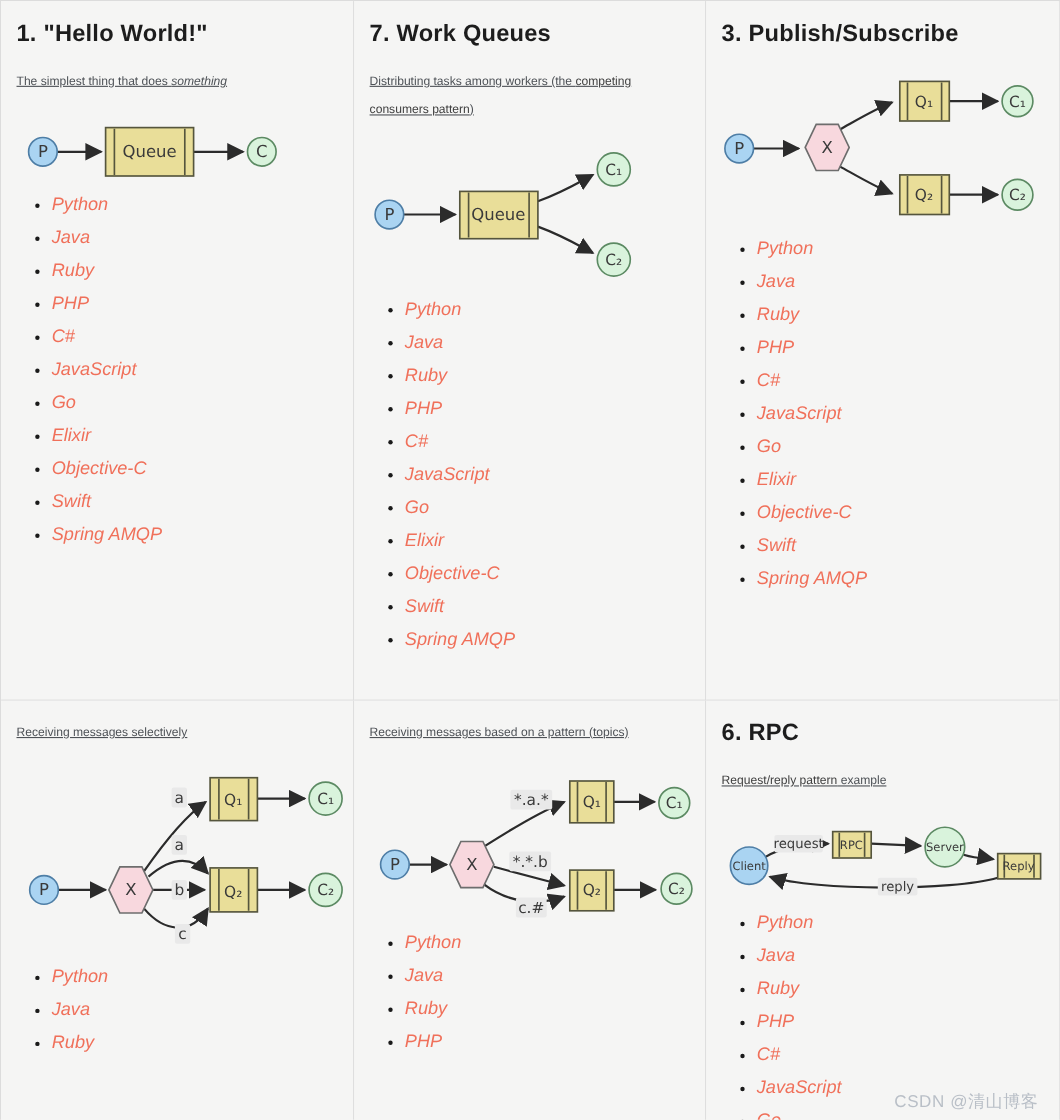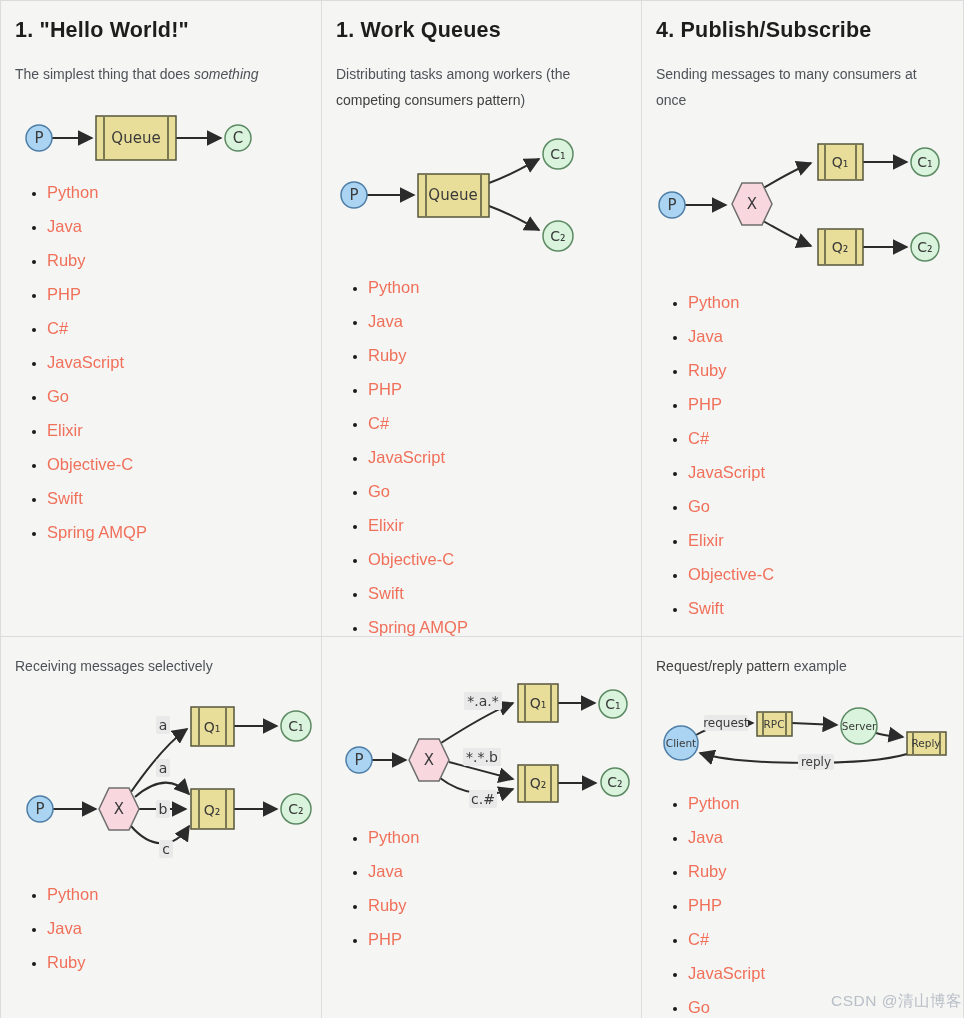--- a/index.html
+++ b/index.html
@@ -25,55 +25,56 @@
     background:#f5f5f4;
   }
   .cell.last-col { border-right:none; }
   .cell.row1 { border-bottom:1px solid #dcdcdc; }
   h2 {
     margin:0 0 18px 0;
     font-size:21.5px; line-height:26px;
     font-weight:700; color:#1d1d1d; letter-spacing:.2px;
   }
   p.desc {
-    margin:0; font-size:14px; line-height:26px; color:#4e5257;
+    margin:0; font-size:11px; line-height:26px; color:#4e5257;text-decoration:underline;
   }
   p.desc span.italic { font-style:italic; }
   p.desc span.link { color:#404040; cursor:pointer; }
   .fig { line-height:0; }
   .fig.m1 { margin-top:22px; }
   .fig.m2 { margin-top:24px; }
   .fig.m3 { margin-top:12px; }
   ul.langs {
     list-style:disc;
     margin:10px 0 0 0;
     padding:0 0 0 32px;
   }
   ul.langs li {
     font-size:16.5px; line-height:18px;
-    margin:16px 0 12px 0;
+    margin:0 0 12px 0;
     color:#1a1a1a;
+    font-style:italic;
   }
   ul.langs li::marker { color:#1a1a1a; font-size:14px; }
   ul.langs a { color:#f0705a; text-decoration:none; cursor:pointer; }
   svg { overflow:visible; }
   svg text {
     font-family:"DejaVu Sans","Liberation Sans",sans-serif;
     fill:#3a3a3a;
   }
   .node-label { font-size:15px; }
   .sub-label  { font-size:14px; }
   .edge-label { font-size:14px; }
   .edge-label-sm { font-size:12px; }
   .tiny-label { font-size:10.5px; }
   .edge { stroke:#2b2b2b; stroke-width:2; fill:none; }
   .cap  { stroke-width:1.5; }
   .lblbg { fill:#e9e9e9; }
   .watermark {
-    position:absolute; right:2px; top:991px;
+    position:absolute; right:20px; top:991px;
     font-size:15.5px; color:#b9bfc7; letter-spacing:.5px;
     z-index:10; white-space:nowrap;text-align:center;
   }
 </style>
 </head>
 <body>
 
 <svg width="0" height="0" style="position:absolute">
   <defs>
     <marker id="arrow" viewBox="0 0 10 10" refX="9" refY="5" markerWidth="8" markerHeight="8" orient="auto-start-reverse">
@@ -116,21 +117,21 @@
         <li><a href="#">JavaScript</a></li>
         <li><a href="#">Go</a></li>
         <li><a href="#">Elixir</a></li>
         <li><a href="#">Objective-C</a></li>
         <li><a href="#">Swift</a></li>
         <li><a href="#">Spring AMQP</a></li>
       </ul>
   </section>
 
   <section class="cell row1">
-    <h2>1. Work Queues</h2>
+    <h2>7. Work Queues</h2>
     <p class="desc"><span>Distributing tasks among workers (the </span><span class="link">competing consumers pattern</span><span>)</span></p>
     <div class="fig m2">
       <svg width="300" height="125" viewBox="0 0 300 125">
         <line class="edge" x1="31" y1="58" x2="78" y2="58" marker-end="url(#arrow)"></line>
         <path class="edge" d="M153,46 C175,38 188,30 203,22" marker-end="url(#arrow)"></path>
         <path class="edge" d="M153,69 C175,77 188,85 203,93" marker-end="url(#arrow)"></path>
         <g>
           <circle cx="18" cy="58" r="13" fill="#aad4f2" stroke="#4e7ea6" stroke-width="1.5"></circle>
           <text class="node-label" x="18" y="63" text-anchor="middle">P</text>
         </g>
@@ -159,22 +160,21 @@
         <li><a href="#">JavaScript</a></li>
         <li><a href="#">Go</a></li>
         <li><a href="#">Elixir</a></li>
         <li><a href="#">Objective-C</a></li>
         <li><a href="#">Swift</a></li>
         <li><a href="#">Spring AMQP</a></li>
       </ul>
   </section>
 
   <section class="cell row1 last-col">
-    <h2>4. Publish/Subscribe</h2>
-    <p class="desc"><span>Sending messages to many consumers at once</span></p>
+    <h2>3. Publish/Subscribe</h2>
     <div class="fig m2">
       <svg width="300" height="140" viewBox="0 0 300 140">
         <line class="edge" x1="29" y1="68" x2="70" y2="68" marker-end="url(#arrow)"></line>
         <path class="edge" d="M107,51 C125,41 140,32 155,26" marker-end="url(#arrow)"></path>
         <path class="edge" d="M107,84 C125,94 140,103 155,109" marker-end="url(#arrow)"></path>
         <line class="edge" x1="207" y1="25" x2="251" y2="25" marker-end="url(#arrow)"></line>
         <line class="edge" x1="207" y1="110" x2="251" y2="110" marker-end="url(#arrow)"></line>
         <g>
           <circle cx="16" cy="68" r="13" fill="#aad4f2" stroke="#4e7ea6" stroke-width="1.5"></circle>
           <text class="node-label" x="16" y="73" text-anchor="middle">P</text>
@@ -278,20 +278,21 @@
       </svg>
     </div>
     <ul class="langs">
         <li><a href="#">Python</a></li>
         <li><a href="#">Java</a></li>
         <li><a href="#">Ruby</a></li>
       </ul>
   </section>
 
   <section class="cell">
+    <p class="desc"><span>Receiving messages based on a pattern (topics)</span></p>
     <div class="fig m3" style="margin-top:14px">
       <svg width="300" height="145" viewBox="0 0 300 145">
         <line class="edge" x1="36" y1="93" x2="70" y2="93" marker-end="url(#arrow)"></line>
         <path class="edge" d="M105,76 C130,60 155,45 177,36" marker-end="url(#arrow)"></path>
         <path class="edge" d="M113,95 C135,101 158,107 177,112" marker-end="url(#arrow)"></path>
         <path class="edge" d="M104,111 C125,127 152,131 177,122" marker-end="url(#arrow)"></path>
         <line class="edge" x1="222" y1="36" x2="259" y2="36" marker-end="url(#arrow)"></line>
         <line class="edge" x1="222" y1="116" x2="260" y2="116" marker-end="url(#arrow)"></line>
         <g>
           <rect class="lblbg" x="128" y="25" width="38" height="18" rx="2"></rect>
@@ -337,20 +338,21 @@
     </div>
     <ul class="langs">
         <li><a href="#">Python</a></li>
         <li><a href="#">Java</a></li>
         <li><a href="#">Ruby</a></li>
         <li><a href="#">PHP</a></li>
       </ul>
   </section>
 
   <section class="cell last-col">
+    <h2>6. RPC</h2>
     <p class="desc"><span class="link">Request/reply pattern</span><span> example</span></p>
     <div class="fig m3" style="margin-top:14px">
       <svg width="300" height="85" viewBox="0 0 300 85">
         <path class="edge" d="M40,42 C55,33 75,30 97,30" marker-end="url(#arrow)"></path>
         <line class="edge" x1="136" y1="30" x2="181" y2="32" marker-end="url(#arrow)"></line>
         <path class="edge" d="M220,40 C233,44 241,43 247,44" marker-end="url(#arrow)"></path>
         <path class="edge" d="M251,61 C210,73 85,73 44,60" marker-end="url(#arrow)"></path>
         <g>
           <rect class="lblbg" x="48" y="22" width="44" height="16" rx="2"></rect>
           <text class="edge-label-sm" x="70" y="34" text-anchor="middle">request</text>

